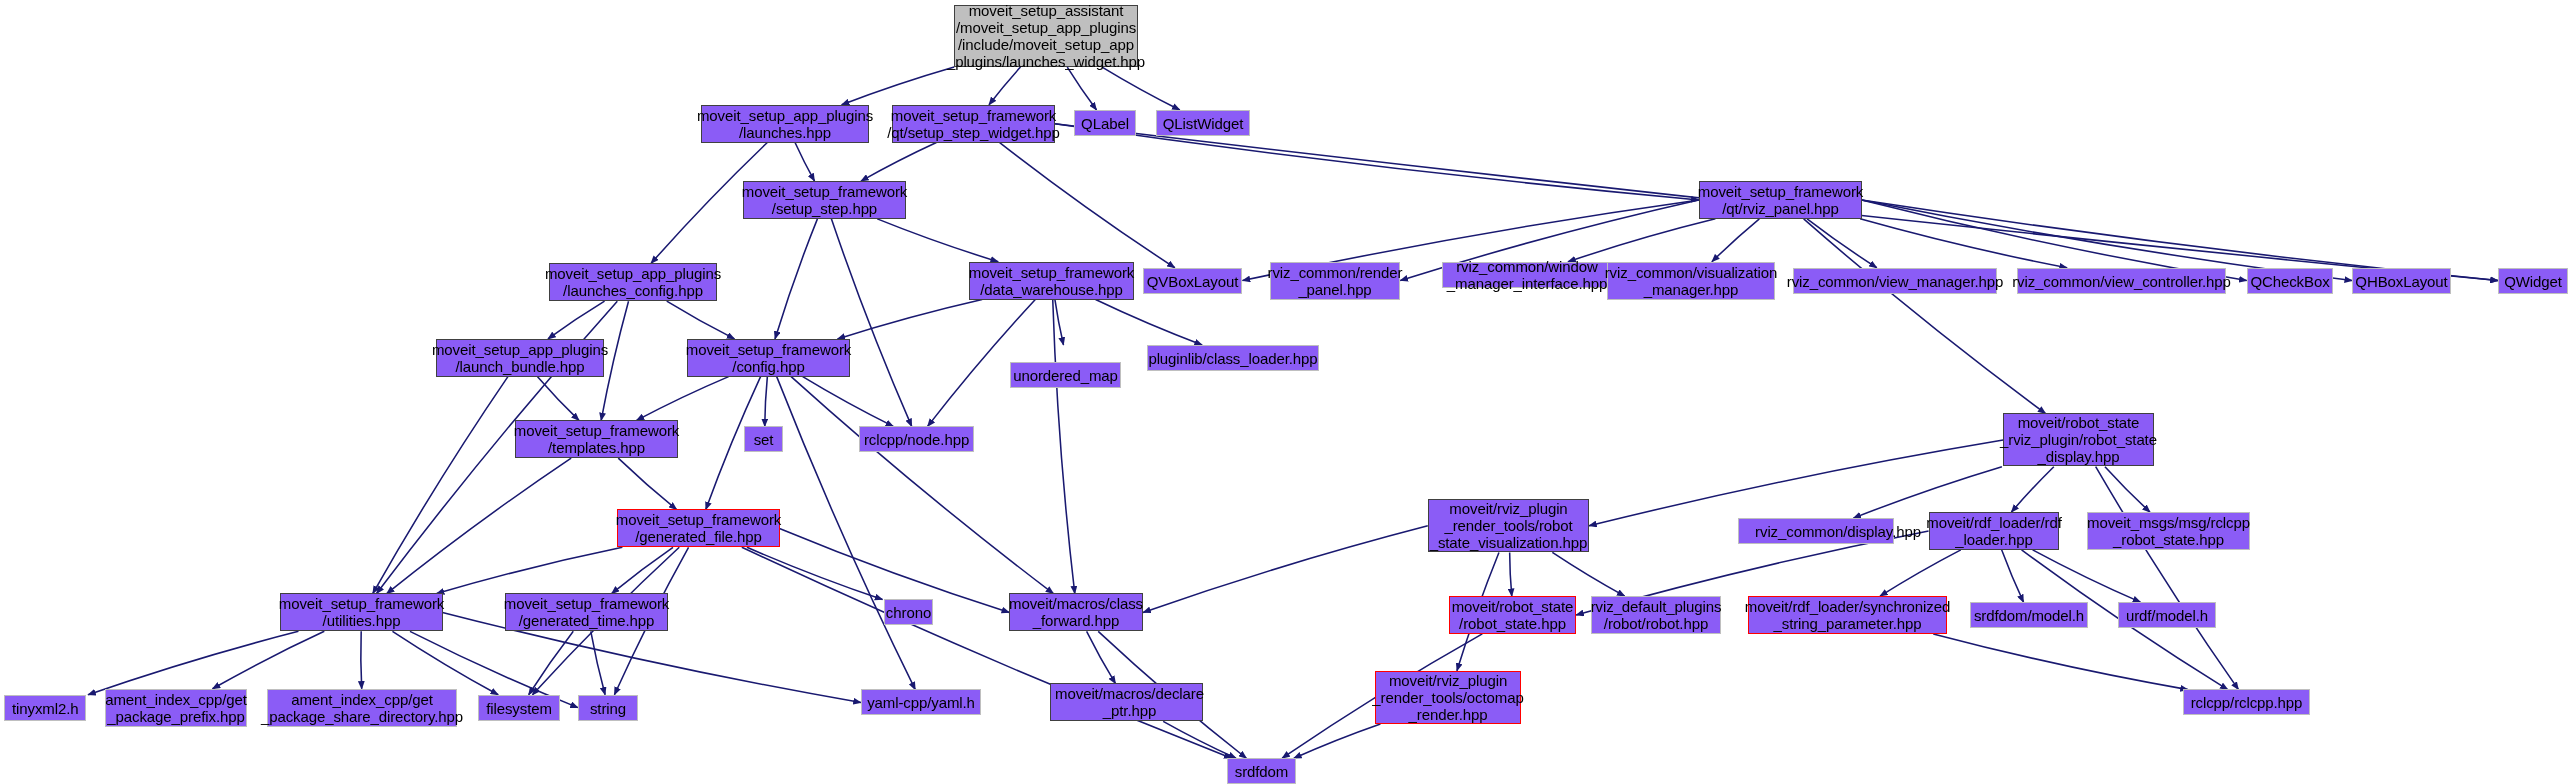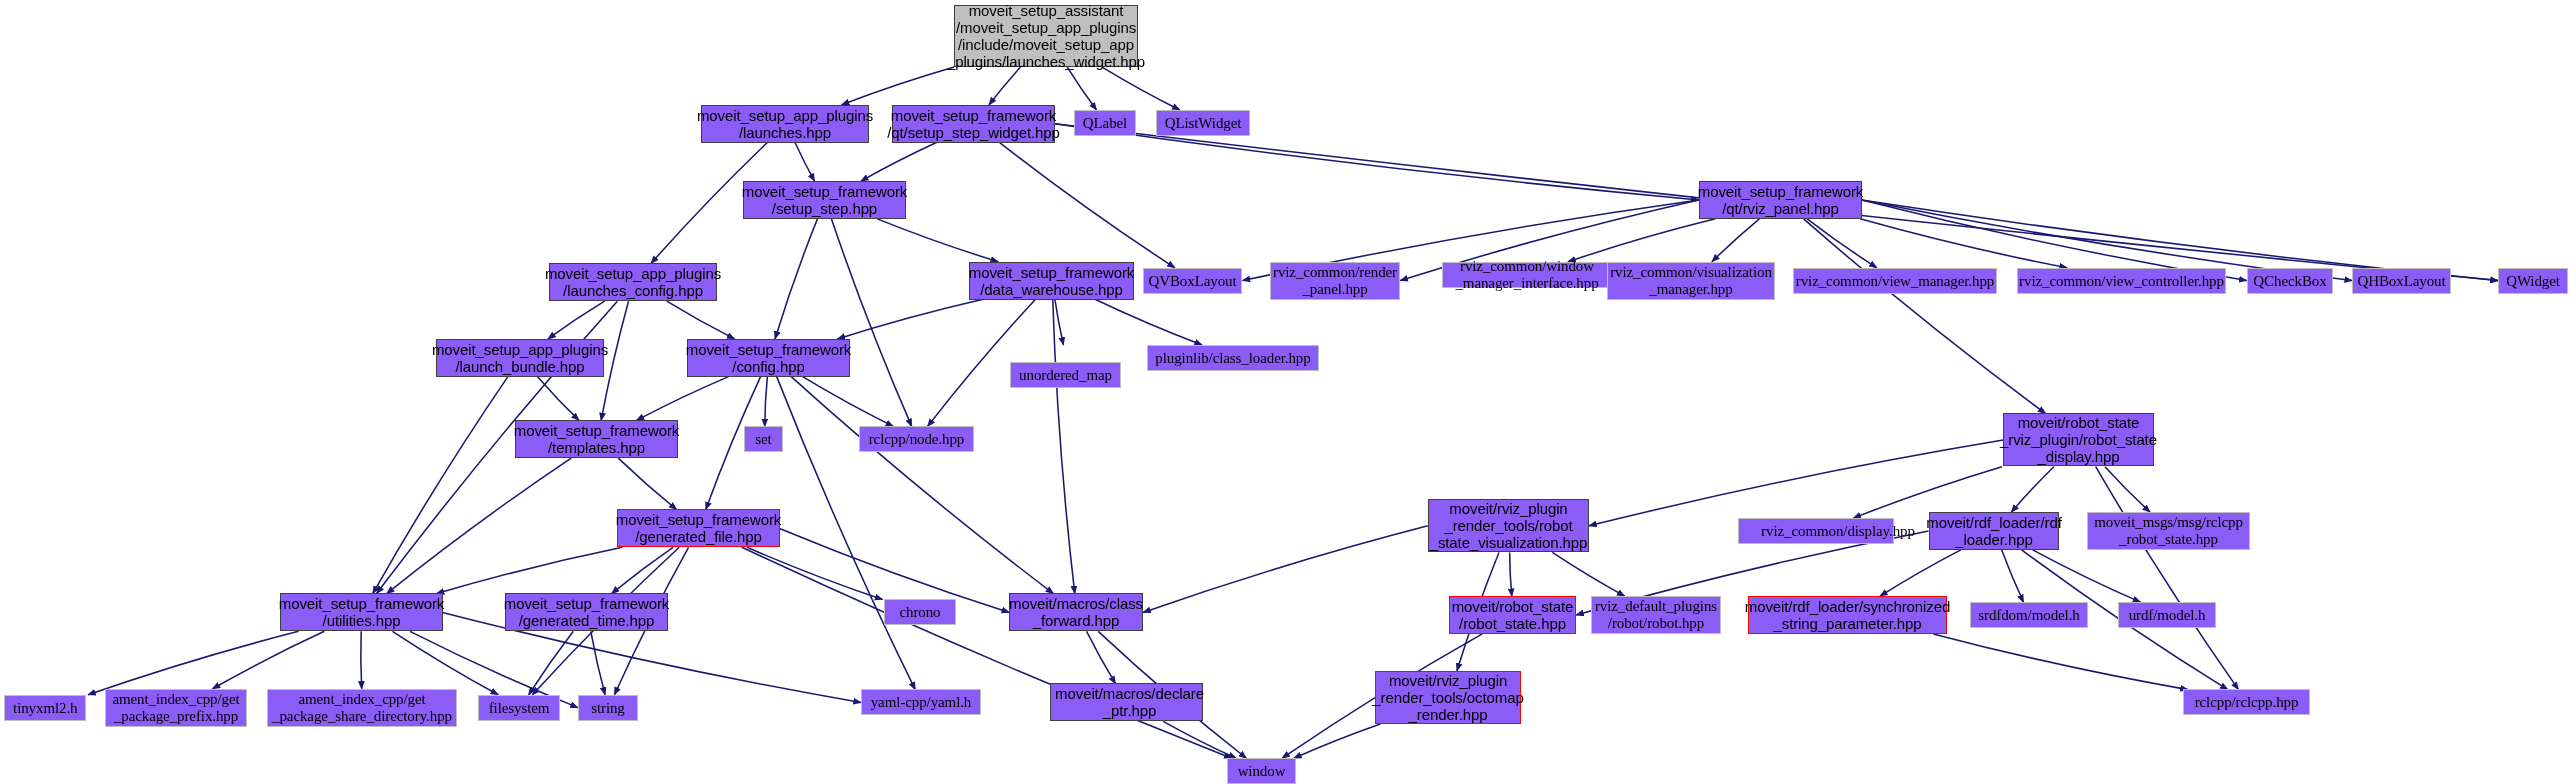--- a/index.html
+++ b/index.html
@@ -53,21 +53,20 @@
     border: 1.7px solid #404040;
   }
   .node.style-dark {
     border: 1.7px solid #404040;
   }
   .node.style-red {
     border: 1.7px solid #ff0000;
   }
   .node.style-grey {
     border: 0.9px solid #bfbfbf;
-    font-family: Liberation Serif, serif;
   }
 </style>
 </head>
 <body>
 
 <div id="graph-root">
   <svg id="edge-layer" viewBox="0 0 3004 915" width="2576" height="785">
     <defs>
       <marker id="arrow" markerWidth="10" markerHeight="8" refX="9" refY="4" orient="auto" markerUnits="userSpaceOnUse">
         <path d="M0,0 L10,4 L0,8 Z" fill="#191970"></path>
@@ -212,33 +211,33 @@
       <div class="node style-red" style="left: 1748px; top: 596px; width: 199px; height: 38px;">moveit/rdf_loader/synchronized
 _string_parameter.hpp</div>
       <div class="node style-grey" style="left: 1970px; top: 602px; width: 118px; height: 26px;">srdfdom/model.h</div>
       <div class="node style-grey" style="left: 2118px; top: 602px; width: 98px; height: 26px;">urdf/model.h</div>
       <div class="node style-dark" style="left: 280px; top: 593px; width: 163px; height: 38px;">moveit_setup_framework
 /utilities.hpp</div>
       <div class="node style-red" style="left: 617px; top: 509px; width: 163px; height: 38px;">moveit_setup_framework
 /generated_file.hpp</div>
       <div class="node style-dark" style="left: 505px; top: 593px; width: 163px; height: 38px;">moveit_setup_framework
 /generated_time.hpp</div>
-      <div class="node style-grey" style="left: 884px; top: 599px; width: 72px; height: 26px;">chrono</div>
+      <div class="node style-grey" style="left: 884px; top: 599px; width: 49px; height: 26px;">chrono</div>
       <div class="node style-dark" style="left: 1009px; top: 593px; width: 134px; height: 38px;">moveit/macros/class
 _forward.hpp</div>
       <div class="node style-grey" style="left: 4.3px; top: 695px; width: 82px; height: 26px;">tinyxml2.h</div>
       <div class="node style-grey" style="left: 105px; top: 689px; width: 142px; height: 38px;">ament_index_cpp/get
 _package_prefix.hpp</div>
       <div class="node style-grey" style="left: 267px; top: 689px; width: 190px; height: 38px;">ament_index_cpp/get
 _package_share_directory.hpp</div>
       <div class="node style-grey" style="left: 478px; top: 695px; width: 82px; height: 26px;">filesystem</div>
       <div class="node style-grey" style="left: 578px; top: 695px; width: 60px; height: 26px;">string</div>
       <div class="node style-grey" style="left: 861px; top: 689px; width: 120px; height: 26px;">yaml-cpp/yaml.h</div>
       <div class="node style-dark" style="left: 1050px; top: 683px; width: 153px; height: 38px; padding-left: 6px;">moveit/macros/declare
 _ptr.hpp</div>
       <div class="node style-red" style="left: 1375px; top: 671px; width: 146px; height: 53px;">moveit/rviz_plugin
 _render_tools/octomap
 _render.hpp</div>
-      <div class="node style-grey" style="left: 1227px; top: 758px; width: 69px; height: 26px;">window</div>
+      <div class="node style-grey" style="left: 1227px; top: 758px; width: 69px; height: 26px;">srdfdom</div>
       <div class="node style-grey" style="left: 2183px; top: 689px; width: 127px; height: 26px;">rclcpp/rclcpp.hpp</div>
     </div>
 </div>
 
 
 </body></html>

